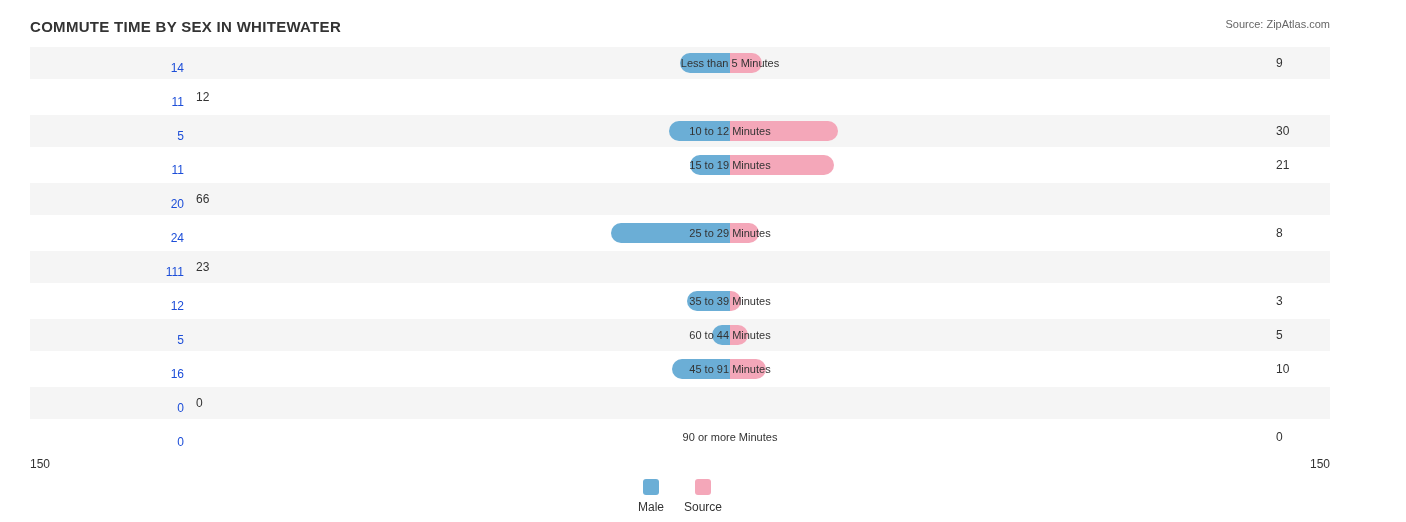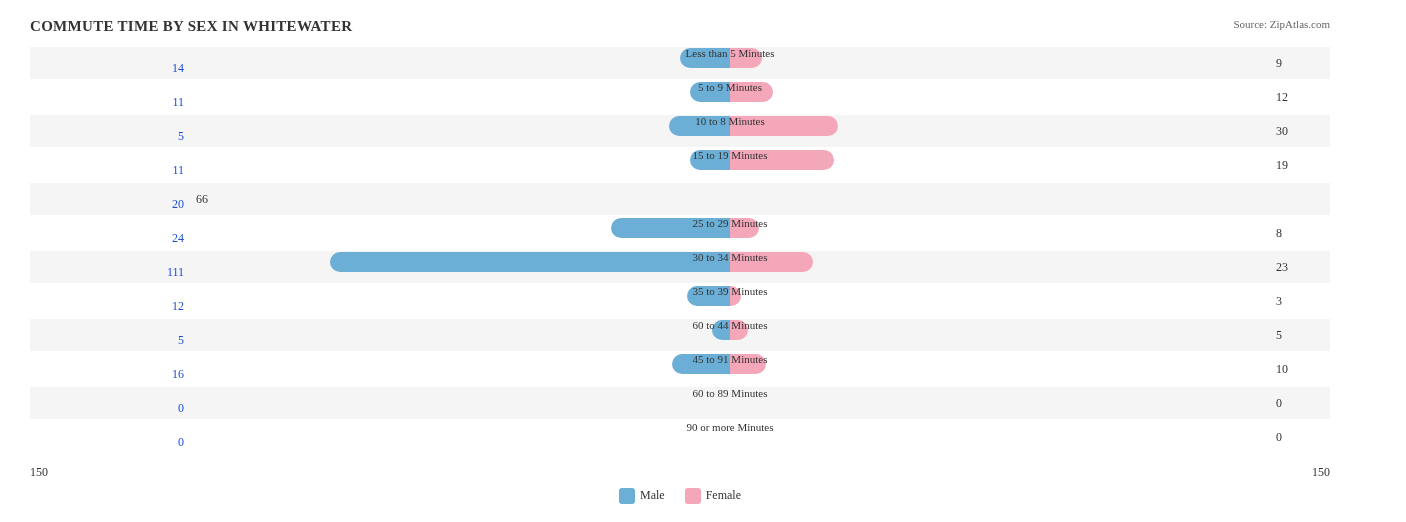--- a/index.html
+++ b/index.html
@@ -8,21 +8,20 @@
       background: #fff;
       width: 1406px;
       height: 522px;
       overflow: hidden;
     }
     .chart-container {
       width: 1360px;
       height: 522px;
       padding: 18px 30px 23px 30px;
       position: relative;
-      font-family: Liberation Serif, serif;
     }
     .chart-title {
       font-size: 15px;
       font-weight: bold;
       color: #333;
       text-transform: uppercase;
       margin-bottom: 12px;
       letter-spacing: 0.3px;
     }
     .source {
@@ -55,20 +54,21 @@
       text-align: right;
       font-size: 12px;
       color: #1d4ed8;
       padding-right: 6px;
       flex-shrink: 0;
       margin-top: 10px;
     }
     .bars-wrapper {
       flex: 1;
       display: flex;
+      align-items: center;
       position: relative;
       height: 100%;
     }
     .label-center {
       position: absolute;
       left: 50%;
       transform: translateX(-50%);
       font-size: 11px;
       color: #333;
       white-space: nowrap;
@@ -115,36 +115,37 @@
     }
     .legend {
       display: flex;
       justify-content: center;
       align-items: center;
       margin-top: 8px;
       gap: 20px;
     }
     .legend-item {
       display: flex;
-      align-items: flex-start;
+      align-items: center;
       gap: 5px;
       font-size: 12px;
       color: #333;
+      flex-direction: column;
     }
     .legend-box {
       width: 16px;
       height: 16px;
       border-radius: 3px;
     }
     .axis-labels {
       display: flex;
       justify-content: space-between;
       font-size: 12px;
       color: #333;
-      margin-top: 12px;
+      margin-top: 4px;
       padding: 0 0px;
       gap: 32px;
     }
     .axis-left { padding-left: 0; }
     .axis-right { padding-right: 0; }
   </style>
 </head>
 <body>
 
 <div class="chart-container">
@@ -160,85 +161,67 @@
           </div>
           <div class="label-center">Less than 5 Minutes</div>
           <div class="female-bar-container">
             <div class="bar-female" style="width: 6%;"></div>
           </div>
         </div>
         <div class="right-value">9</div>
       </div>
       <div class="row">
         <div class="left-value">11</div>
+        <div class="right-value">12</div>
+      </div>
+      <div class="row">
+        <div class="left-value">5</div>
+        <div class="bars-wrapper">
+          <div class="male-bar-container">
+            <div class="bar-male" style="width: 11.3333%;"></div>
+          </div>
+          <div class="label-center">10 to 12 Minutes</div>
+          <div class="female-bar-container">
+            <div class="bar-female" style="width: 20%;"></div>
+          </div>
+        </div>
+        <div class="right-value">30</div>
+      </div>
+      <div class="row">
+        <div class="left-value">11</div>
         <div class="bars-wrapper">
           <div class="male-bar-container">
             <div class="bar-male" style="width: 7.33333%;"></div>
           </div>
-          <div class="label-center">5 to 9 Minutes</div>
-          <div class="female-bar-container">
-            <div class="bar-female" style="width: 8%;"></div>
-          </div>
-        </div>
-        <div class="right-value">12</div>
-      </div>
-      <div class="row">
-        <div class="left-value">5</div>
-        <div class="bars-wrapper">
-          <div class="male-bar-container">
-            <div class="bar-male" style="width: 11.3333%;"></div>
-          </div>
-          <div class="label-center">10 to 8 Minutes</div>
-          <div class="female-bar-container">
-            <div class="bar-female" style="width: 20%;"></div>
-          </div>
-        </div>
-        <div class="right-value">30</div>
-      </div>
-      <div class="row">
-        <div class="left-value">11</div>
-        <div class="bars-wrapper">
-          <div class="male-bar-container">
-            <div class="bar-male" style="width: 7.33333%;"></div>
-          </div>
           <div class="label-center">15 to 19 Minutes</div>
           <div class="female-bar-container">
             <div class="bar-female" style="width: 19.3333%;"></div>
           </div>
         </div>
-        <div class="right-value">19</div>
+        <div class="right-value">21</div>
       </div>
       <div class="row">
         <div class="left-value">20</div>
         <div class="right-value">66</div>
       </div>
       <div class="row">
         <div class="left-value">24</div>
         <div class="bars-wrapper">
           <div class="male-bar-container">
             <div class="bar-male" style="width: 22%;"></div>
           </div>
           <div class="label-center">25 to 29 Minutes</div>
           <div class="female-bar-container">
             <div class="bar-female" style="width: 5.33333%;"></div>
           </div>
         </div>
         <div class="right-value">8</div>
       </div>
       <div class="row">
         <div class="left-value">111</div>
-        <div class="bars-wrapper">
-          <div class="male-bar-container">
-            <div class="bar-male" style="width: 74%;"></div>
-          </div>
-          <div class="label-center">30 to 34 Minutes</div>
-          <div class="female-bar-container">
-            <div class="bar-female" style="width: 15.3333%;"></div>
-          </div>
-        </div>
         <div class="right-value">23</div>
       </div>
       <div class="row">
         <div class="left-value">12</div>
         <div class="bars-wrapper">
           <div class="male-bar-container">
             <div class="bar-male" style="width: 8%;"></div>
           </div>
           <div class="label-center">35 to 39 Minutes</div>
           <div class="female-bar-container">
@@ -268,29 +251,20 @@
           </div>
           <div class="label-center">45 to 91 Minutes</div>
           <div class="female-bar-container">
             <div class="bar-female" style="width: 6.66667%;"></div>
           </div>
         </div>
         <div class="right-value">10</div>
       </div>
       <div class="row">
         <div class="left-value">0</div>
-        <div class="bars-wrapper">
-          <div class="male-bar-container">
-            <div class="bar-male" style="width: 0%;"></div>
-          </div>
-          <div class="label-center">60 to 89 Minutes</div>
-          <div class="female-bar-container">
-            <div class="bar-female" style="width: 0%;"></div>
-          </div>
-        </div>
         <div class="right-value">0</div>
       </div>
       <div class="row">
         <div class="left-value">0</div>
         <div class="bars-wrapper">
           <div class="male-bar-container">
             <div class="bar-male" style="width: 0%;"></div>
           </div>
           <div class="label-center">90 or more Minutes</div>
           <div class="female-bar-container">
@@ -306,16 +280,16 @@
     <span class="axis-right">150</span>
   </div>
 
   <div class="legend">
     <div class="legend-item">
       <div class="legend-box" style="background:#6baed6;"></div>
       <span>Male</span>
     </div>
     <div class="legend-item">
       <div class="legend-box" style="background:#f4a7b9;"></div>
-      <span>Female</span>
+      <span>Source</span>
     </div>
   </div>
 </div>
 
 </body></html>

